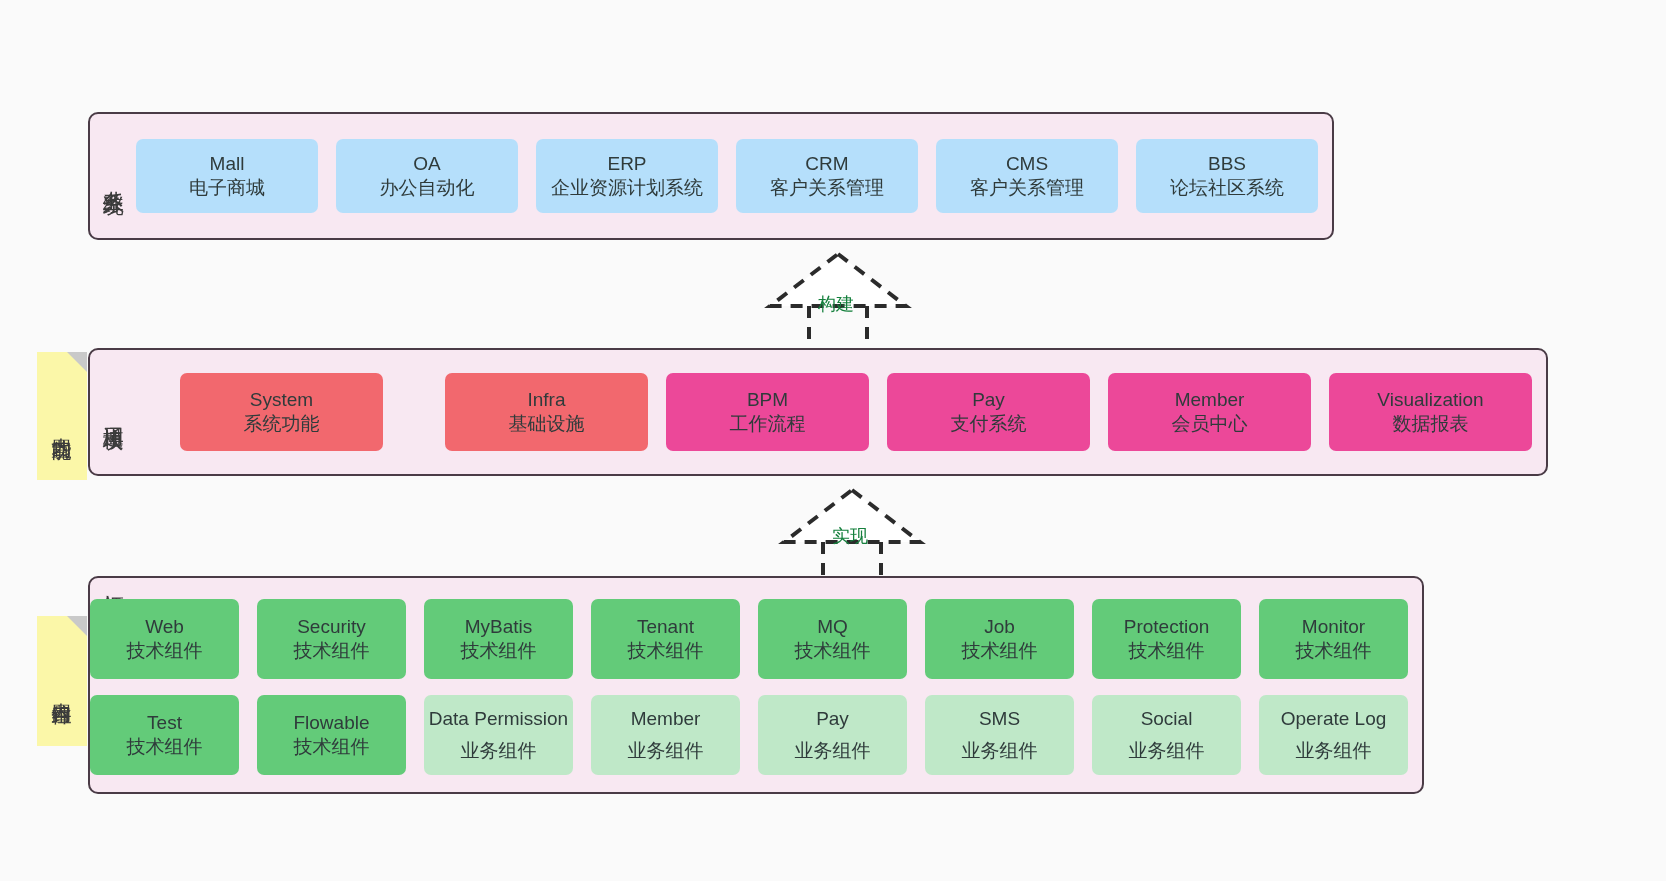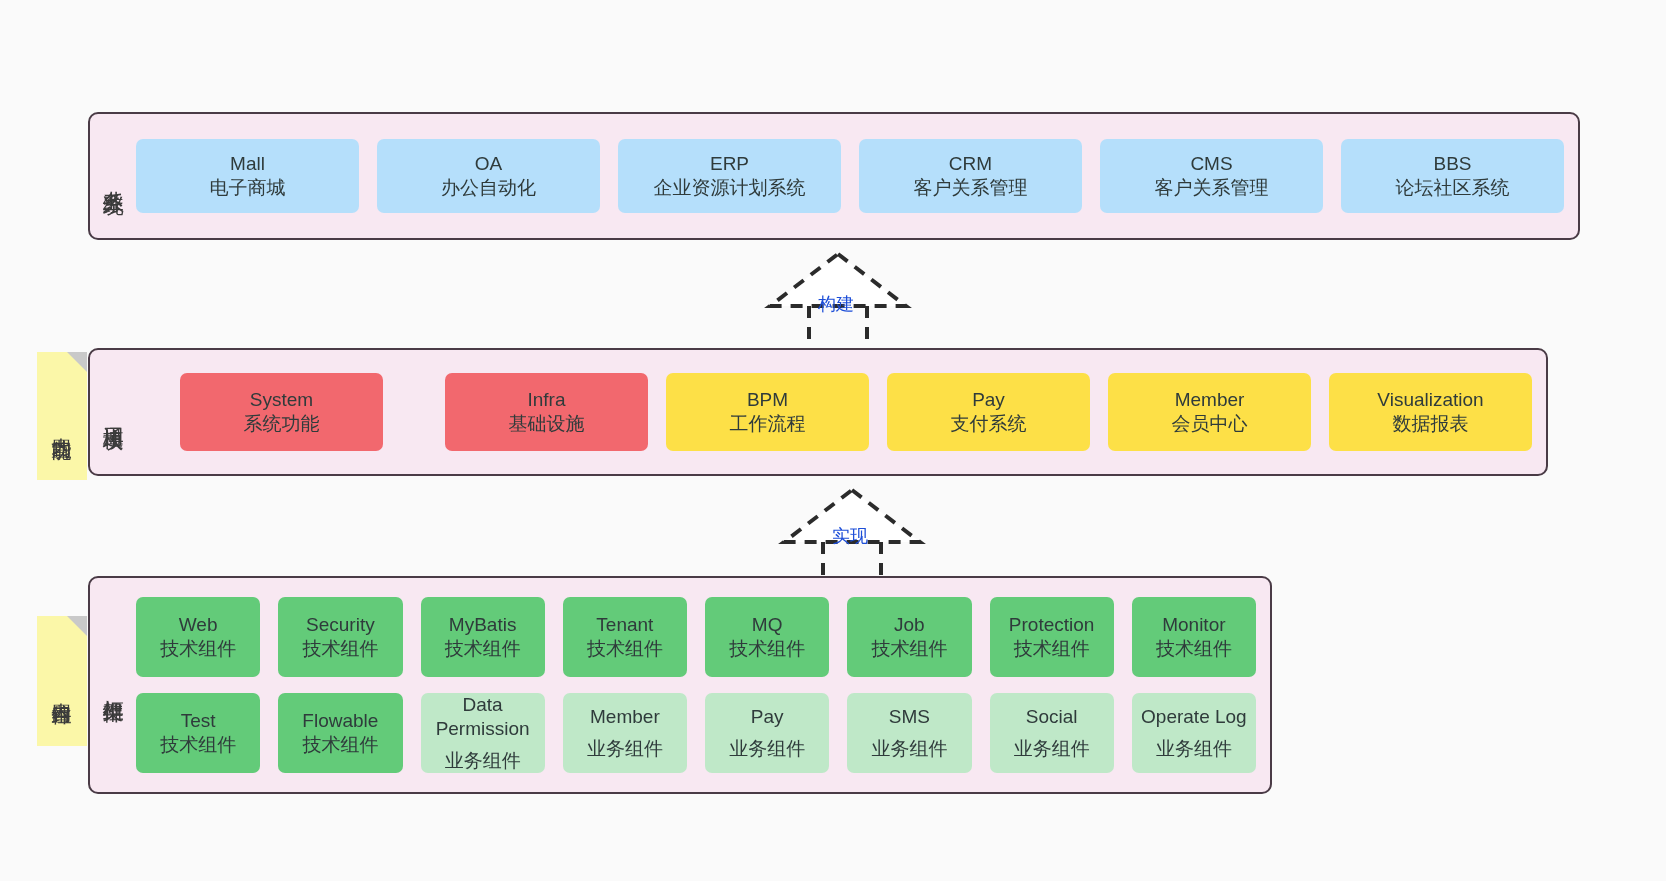--- a/index.html
+++ b/index.html
@@ -75,28 +75,28 @@
     padding: 6px 4px;
     box-sizing: border-box;
     user-select: none;
   }
   .cell .l1 { display: block; }
   .cell .l2 { display: block; }
 
   
   .c-blue       { background: #b5dffb; }
   .c-red        { background: #f2686e; margin-left: 44px; }
-  .c-pink       { background: #fde047; }
+  .c-pink       { background: #ec4899; }
   .c-green      { background: #63cb79; }
   .c-lightgreen { background: #bfe8c8; gap: 8px; }
 
   
-  #layer-business  { left: 88px;  top: 112px; width: 1492px; height: 128px; }
+  #layer-business  { left: 88px;  top: 112px; width: 1246px; height: 128px; }
   #layer-common    { left: 88px;  top: 348px; width: 1460px; height: 128px; }
-  #layer-framework { left: 88px;  top: 576px; width: 1184px; height: 218px; }
+  #layer-framework { left: 88px;  top: 576px; width: 1336px; height: 218px; flex-direction: column; }
 
   #layer-business .cell  { height: 74px; }
   #layer-common .cell    { height: 78px; }
   #layer-framework .cell { height: 80px; }
 
   
   .note {
     position: absolute;
     background: #fbf7a8;
     width: 50px;
@@ -129,21 +129,21 @@
   
   .arrow {
     position: absolute;
     width: 160px;
     height: 96px;
   }
   .arrow svg { display: block; overflow: visible; }
   .arrow-label {
     position: absolute;
     font-size: 18px;
-    color: #1d4ed8;
+    color: #15803d;
     white-space: nowrap;
     user-select: none;
     background: transparent;
   }
   #arrow-build  { left: 758px; top: 250px; }
   #arrow-impl   { left: 772px; top: 486px; }
   #arrow-build-label { left: 818px; top: 292px; }
   #arrow-impl-label  { left: 832px; top: 524px; }
 </style>
 </head>

